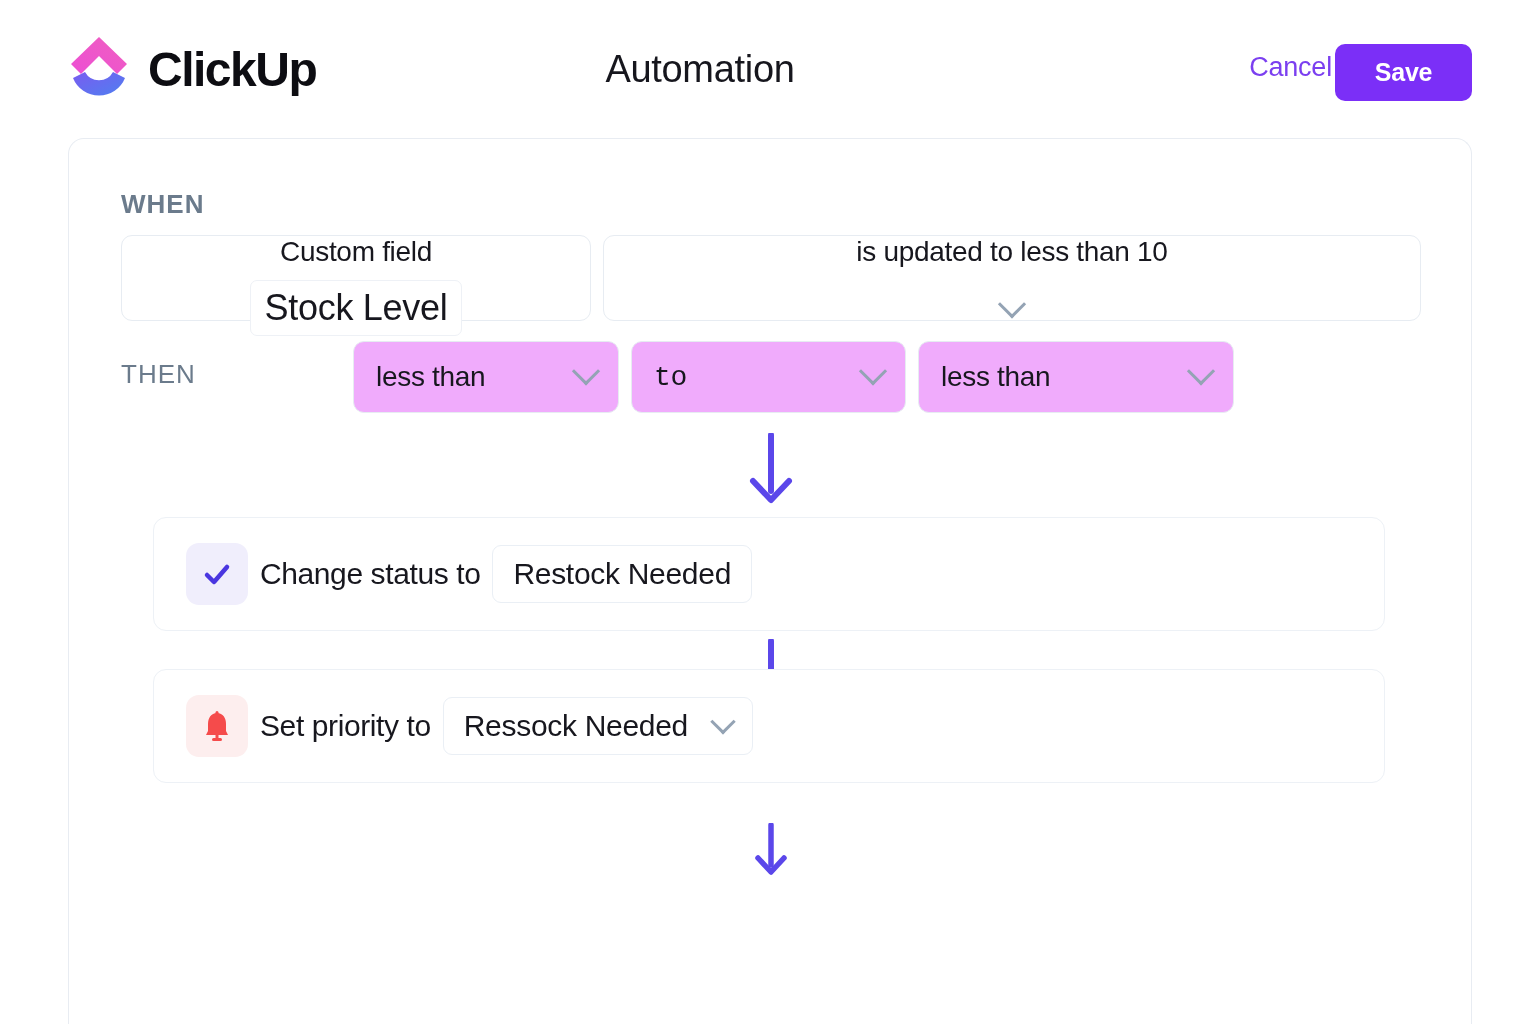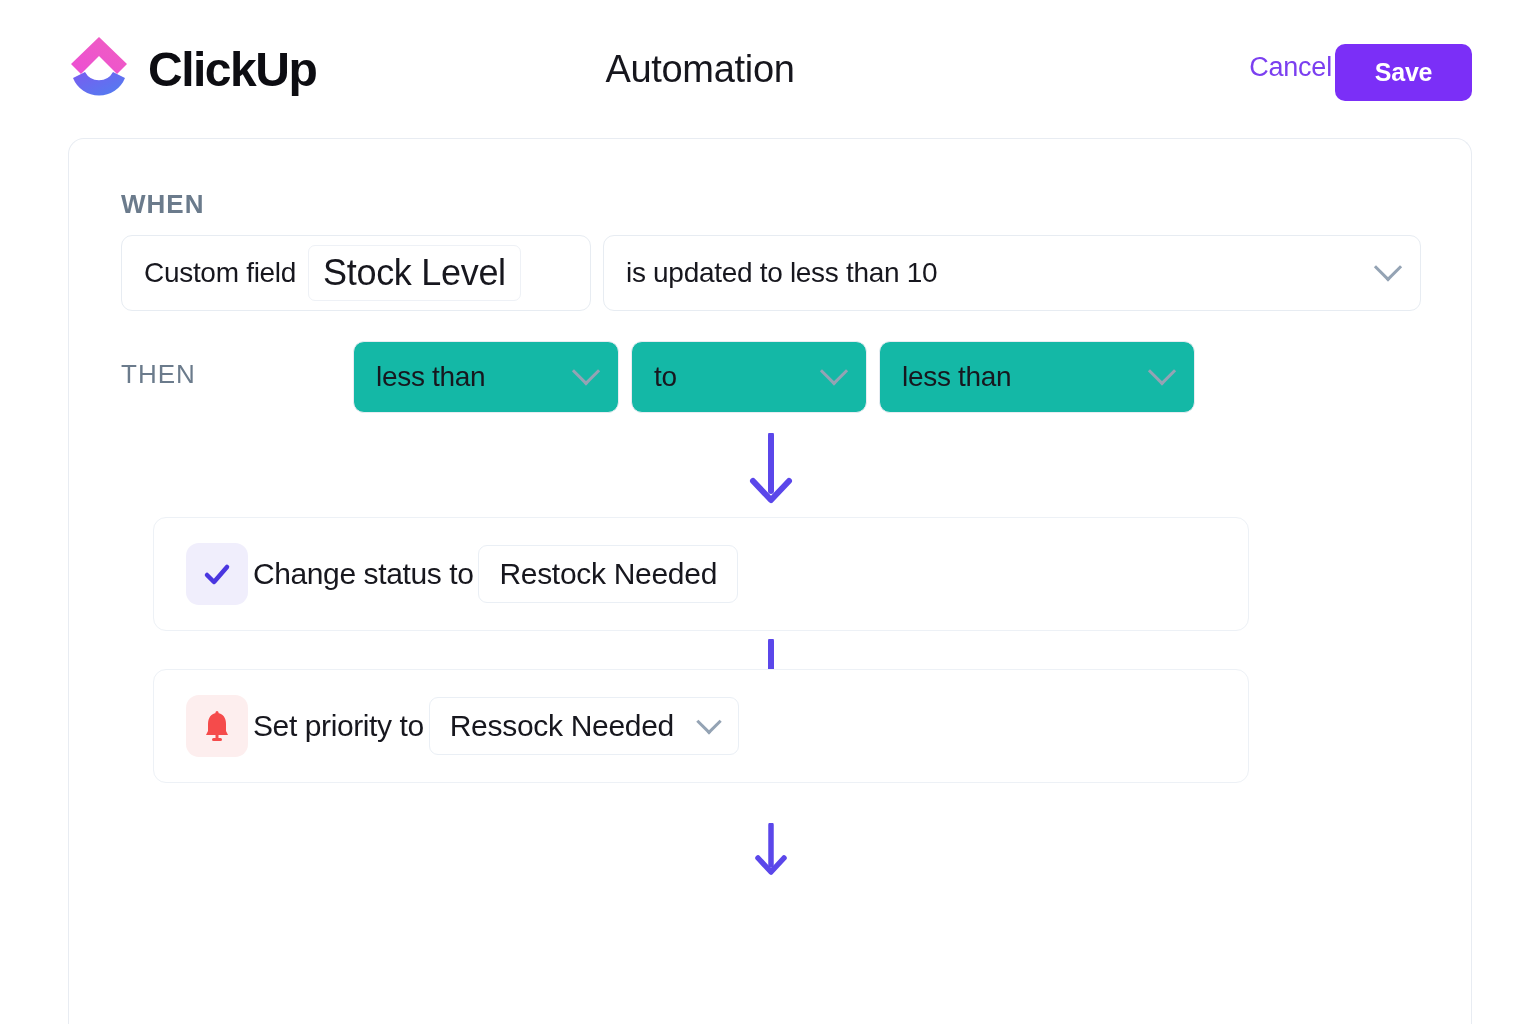--- a/index.html
+++ b/index.html
@@ -117,28 +117,29 @@
   
   .when-row {
     position: absolute;
     left: 52px;
     top: 96px;
     display: flex;
     gap: 12px;
   }
 
   .field-box {
-    height: 76px;
+    height: 86px;
     background: #ffffff;
     border: 1.5px solid #e7ecf2;
     border-radius: 11px;
     display: flex;
     align-items: center;
     padding: 0 22px;
     cursor: pointer;
+    flex-direction: column;
   }
 
   .when-box-1 { width: 470px; gap: 12px; }
   .when-box-2 { width: 818px; justify-content: space-between; }
 
   .field-text {
     font-size: 28px;
     color: #17171e;
     letter-spacing: -0.3px;
     white-space: nowrap;
@@ -169,60 +170,60 @@
   .then-row {
     position: absolute;
     left: 284px;
     top: 202px;
     display: flex;
     gap: 12px;
   }
 
   .select-box {
     height: 72px;
-    background: #14b8a6;
+    background: #f0abfc;
     border: 1.5px solid #e7ecf2;
     border-radius: 11px;
     display: flex;
     align-items: center;
     justify-content: space-between;
     padding: 0 22px;
     cursor: pointer;
   }
 
   .sel-1 { width: 266px; }
-  .sel-2 { width: 236px; }
+  .sel-2 { width: 275px; font-family: Liberation Mono, monospace; }
   .sel-3 { width: 316px; }
 
   
   .arrow {
     position: absolute;
     left: 0;
     width: 1404px;
     display: flex;
     justify-content: center;
     pointer-events: none;
   }
   .arrow-1 { top: 294px; }
   .arrow-2 { top: 500px; }
   .arrow-3 { top: 684px; }
 
   
   .action-card {
     position: absolute;
     left: 84px;
-    width: 1096px;
+    width: 1232px;
     height: 114px;
     background: #ffffff;
     border: 1.5px solid #edf1f6;
     border-radius: 13px;
     display: flex;
     align-items: center;
     padding-left: 32px;
-    gap: 5px;
+    gap: 12px;
   }
 
   .card-1 { top: 378px; }
   .card-2 { top: 530px; }
   .card-3 { top: 740px; }
 
   .act-icon {
     width: 62px;
     height: 62px;
     border-radius: 13px;

